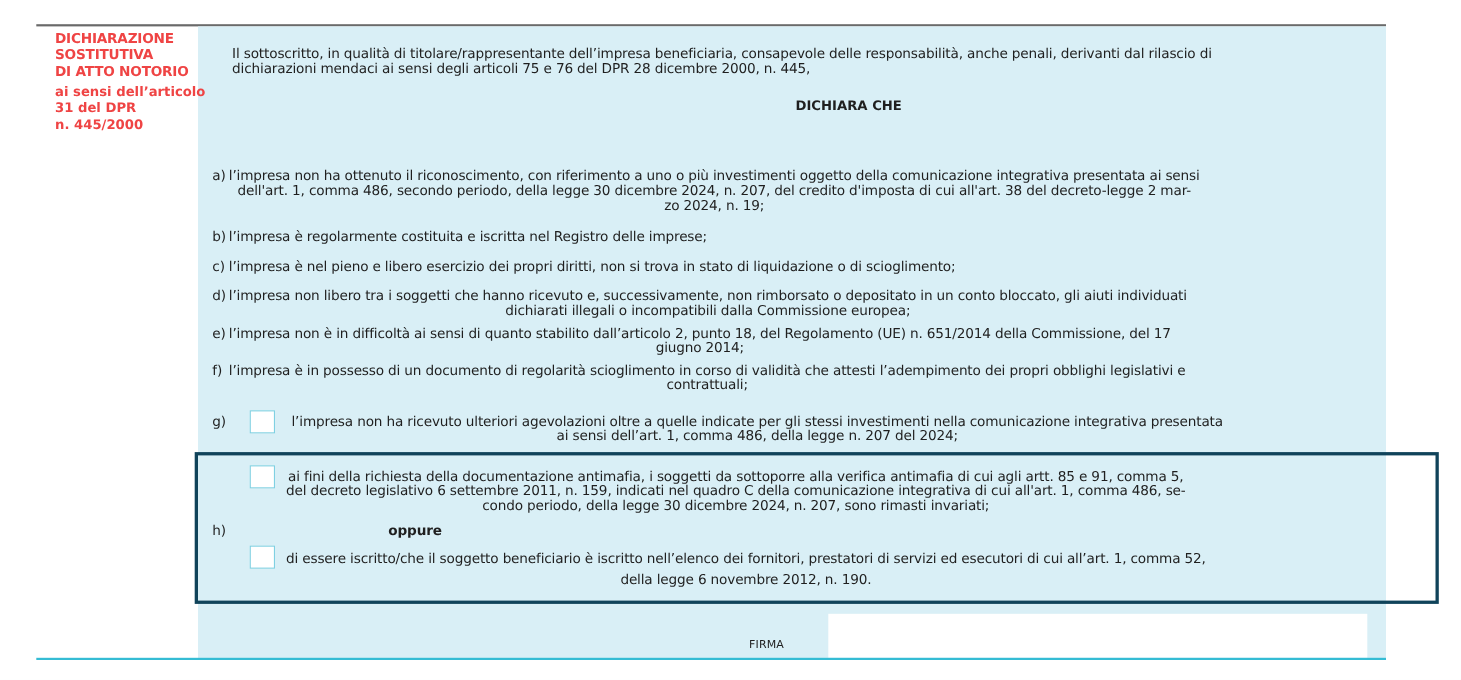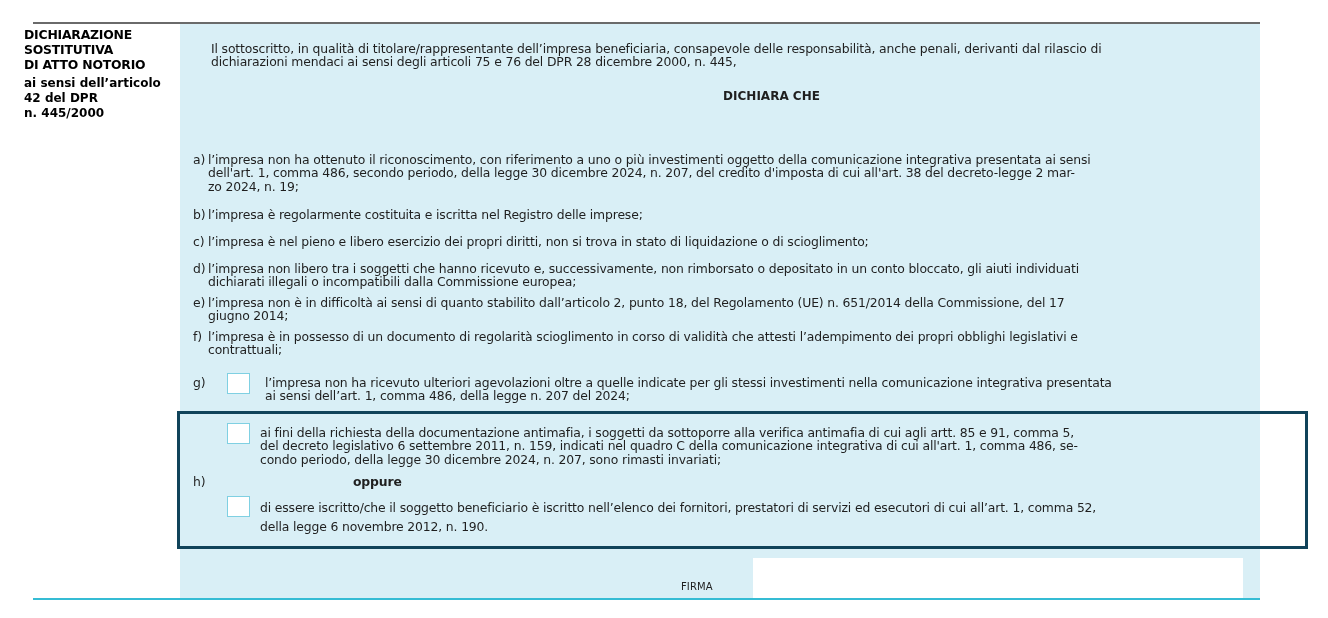--- a/index.html
+++ b/index.html
@@ -1,50 +1,50 @@
 <!DOCTYPE html>
 <html><head>
 <meta charset="utf-8">
 <style>
   html, body { margin:0; padding:0; background:#ffffff; }
   body { width:1328px; height:618px; position:relative; overflow:hidden;
          font-family:"DejaVu Sans", sans-serif; color:#1f1f1f; }
   .top-rule { position:absolute; left:33px; top:22px; width:1227px; height:2px; background:#6a6a6a; }
   .panel { position:absolute; left:180px; top:24px; width:1080px; height:575px; background:#d9eff6; }
   .bottom-rule { position:absolute; left:33px; top:598px; width:1227px; height:2px; background:#35bcd4; }
-  .side { position:absolute; left:24px; top:27px; width:146px; font-weight:bold; font-size:12.4px; line-height:15px; color:#000000; }
+  .side { position:absolute; left:50px; top:27px; width:146px; font-weight:bold; font-size:12.4px; line-height:15px; color:#ef4444; }
   .side .title { letter-spacing:-0.2px; }
   .side .sub { margin-top:4px; font-size:12px; }
   .txt { position:absolute; font-size:12.4px; line-height:13.4px; letter-spacing:-0.15px; white-space:nowrap; }
   .intro { left:211px; top:42px; }
   .heading-wrap { position:absolute; left:180px; width:1183px; top:89px; height:20px; }
   .item { position:absolute; left:193px; font-size:12.4px; line-height:13.4px; letter-spacing:-0.15px; white-space:nowrap; }
   .item .lbl { position:absolute; left:0; top:0; }
-  .item .body { position:absolute; left:15px; top:0; }
+  .item .body { position:absolute; left:15px; top:0;text-align:center; }
   .cb { position:absolute; width:21px; height:19px; background:#ffffff; border:1px solid #7fd0e2; }
   .hbox { position:absolute; left:177px; top:411px; width:1125px; height:132px; border:3px solid #10435a; }
   .sig-label { position:absolute; left:681px; top:581px; font-size:10px; letter-spacing:0.1px; }
   .sig-box { position:absolute; left:753px; top:558px; width:490px; height:40px; background:#ffffff; }
   .oppure { font-weight:bold; }
 </style>
 </head>
 <body>
 
 <div class="top-rule"></div>
 <div class="panel"></div>
 
 <div class="side">
   <div class="title">
     <div>DICHIARAZIONE</div>
     <div>SOSTITUTIVA</div>
     <div>DI ATTO NOTORIO</div>
   </div>
   <div class="sub">
     <div>ai sensi dell’articolo</div>
-    <div>42 del DPR</div>
+    <div>31 del DPR</div>
     <div>n. 445/2000</div>
   </div>
 </div>
 
 <div class="txt intro">
   <div>Il sottoscritto, in qualità di titolare/rappresentante dell’impresa beneficiaria, consapevole delle responsabilità, anche penali, derivanti dal rilascio di</div>
   <div>dichiarazioni mendaci ai sensi degli articoli 75 e 76 del DPR 28 dicembre 2000, n. 445,</div>
 </div>
 
 <div class="heading-wrap">

